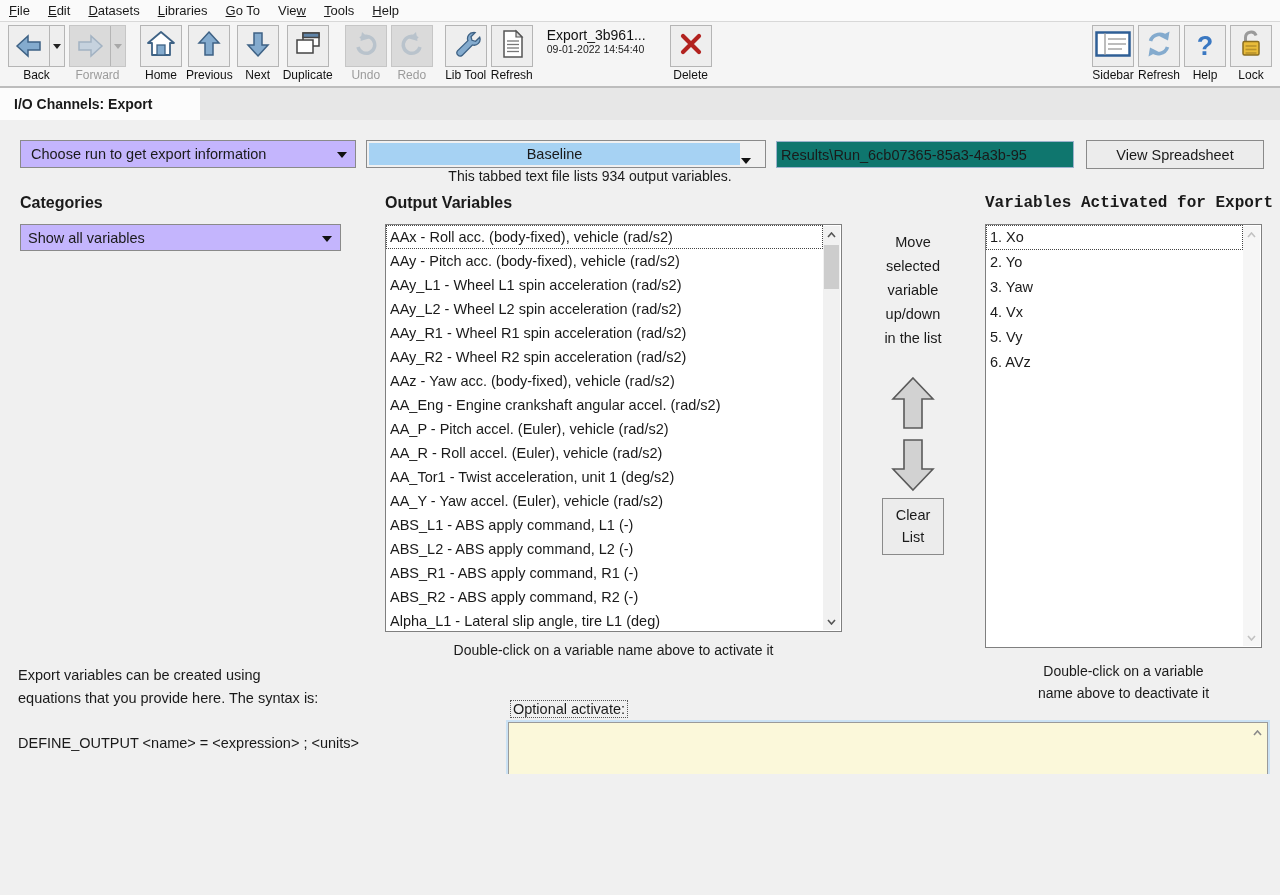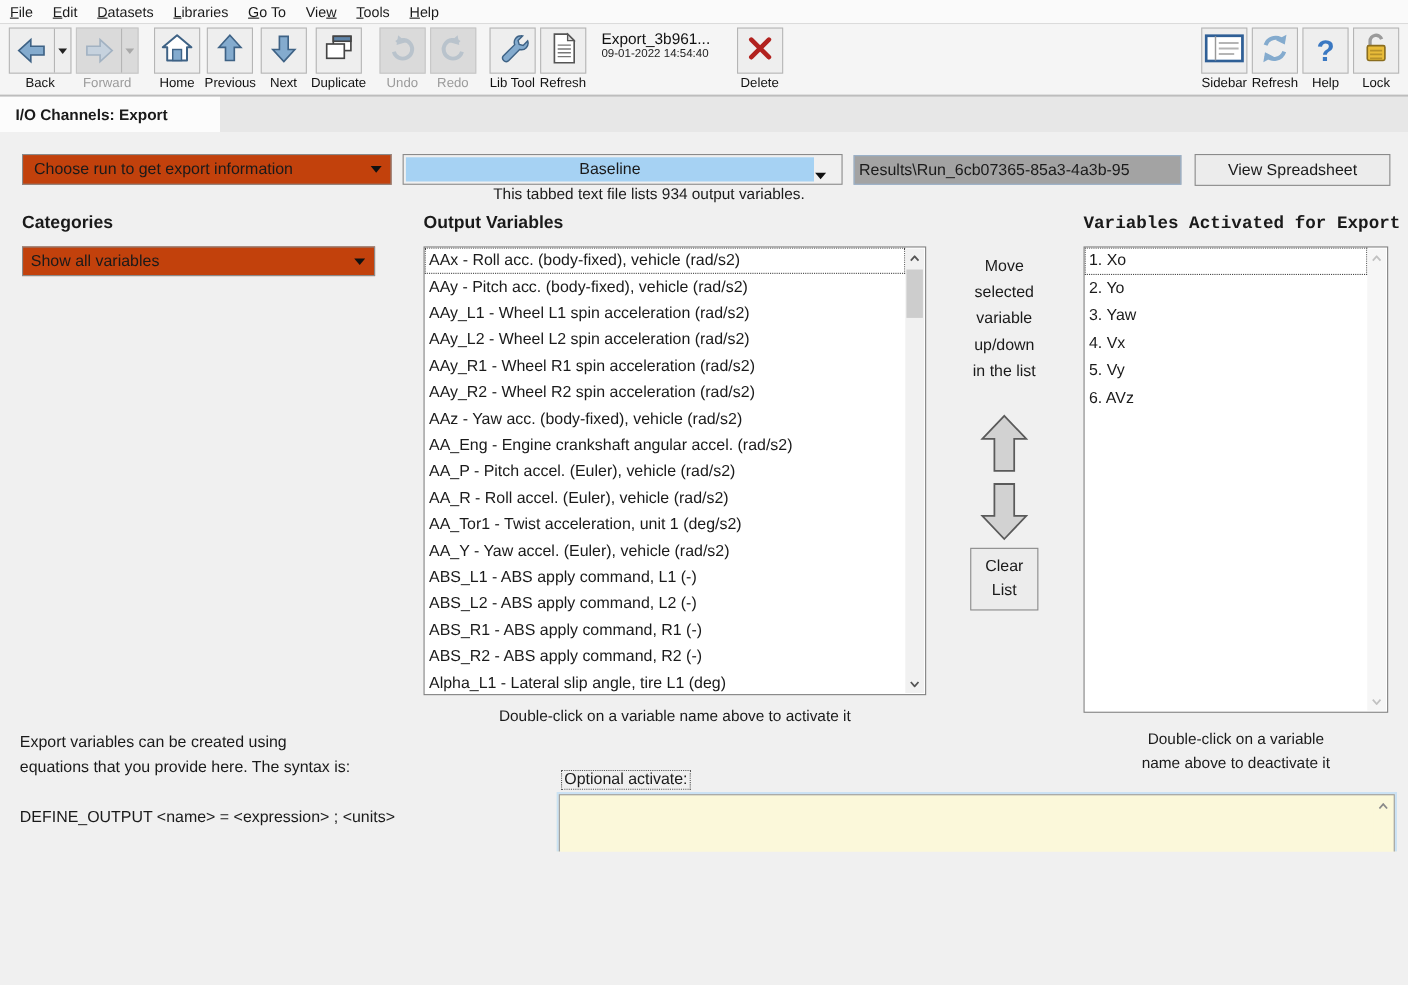--- a/index.html
+++ b/index.html
@@ -33,37 +33,37 @@
   .ds-time { font-size:10.5px; color:#222; }
   .tb-right { margin-left:auto; display:flex; }
   .help-q { font-size:27px; font-weight:bold; color:#3a78c2; }
 
   
   .tabstrip { position:absolute; left:0; top:88px; width:1280px; height:32px; background:#e7e7e7; }
   .tab { position:absolute; left:0; top:0; width:200px; height:32px; background:#fcfcfc;
          font-size:14px; font-weight:bold; display:flex; align-items:center; padding-left:14px; }
 
   
-  .classic-select { position:absolute; height:28px; border:1px solid #8a8a8a; background:#c2410c;
+  .classic-select { position:absolute; height:28px; border:1px solid #8a8a8a; background:#c4b5fd;
                     display:flex; align-items:center; font-size:14.5px; cursor:default; }
   .classic-select .txt { flex:1; padding-left:10px; white-space:nowrap; overflow:hidden; }
   .dd-arrow { margin:0 7px; flex:none; }
   .btn { border:1px solid #8a8a8a; background:#ececec; font-size:14.5px;
          display:flex; align-items:center; justify-content:center; cursor:default;
          font-family:"Liberation Sans", sans-serif; }
 
   .combo { position:absolute; left:366px; top:140px; width:400px; height:28px;
            border:1px solid #8a8a8a; background:#f0f0f0; display:flex; align-items:center; }
   .combo .blue { position:absolute; left:2px; top:2px; bottom:2px; right:25px;
                  background:#a6d2f3; display:flex; align-items:center; justify-content:center;
                  font-size:14.5px; }
   .combo .dd-arrow { position:absolute; right:6px; top:10px; }
 
   .yellow-input { position:absolute; left:776px; top:141px; width:298px; height:27px;
-                  background:#a3a3a3; border:1px solid #9ab2cc; font-size:14.5px;
+                  background:#0f766e; border:1px solid #9ab2cc; font-size:14.5px;
                   padding:0 4px; font-family:"Liberation Sans", sans-serif; color:#1a1a1a; }
 
   .caption { position:absolute; font-size:14px; text-align:center; }
 
   .section-head { position:absolute; font-size:16px; font-weight:bold; }
 
   
   .listbox { position:absolute; background:#fff; border:1px solid #7f7f7f; overflow:hidden; }
   .list-row { height:24px; line-height:24px; font-size:14.5px; padding-left:4px;
               margin-right:18px; white-space:nowrap; overflow:hidden; }

